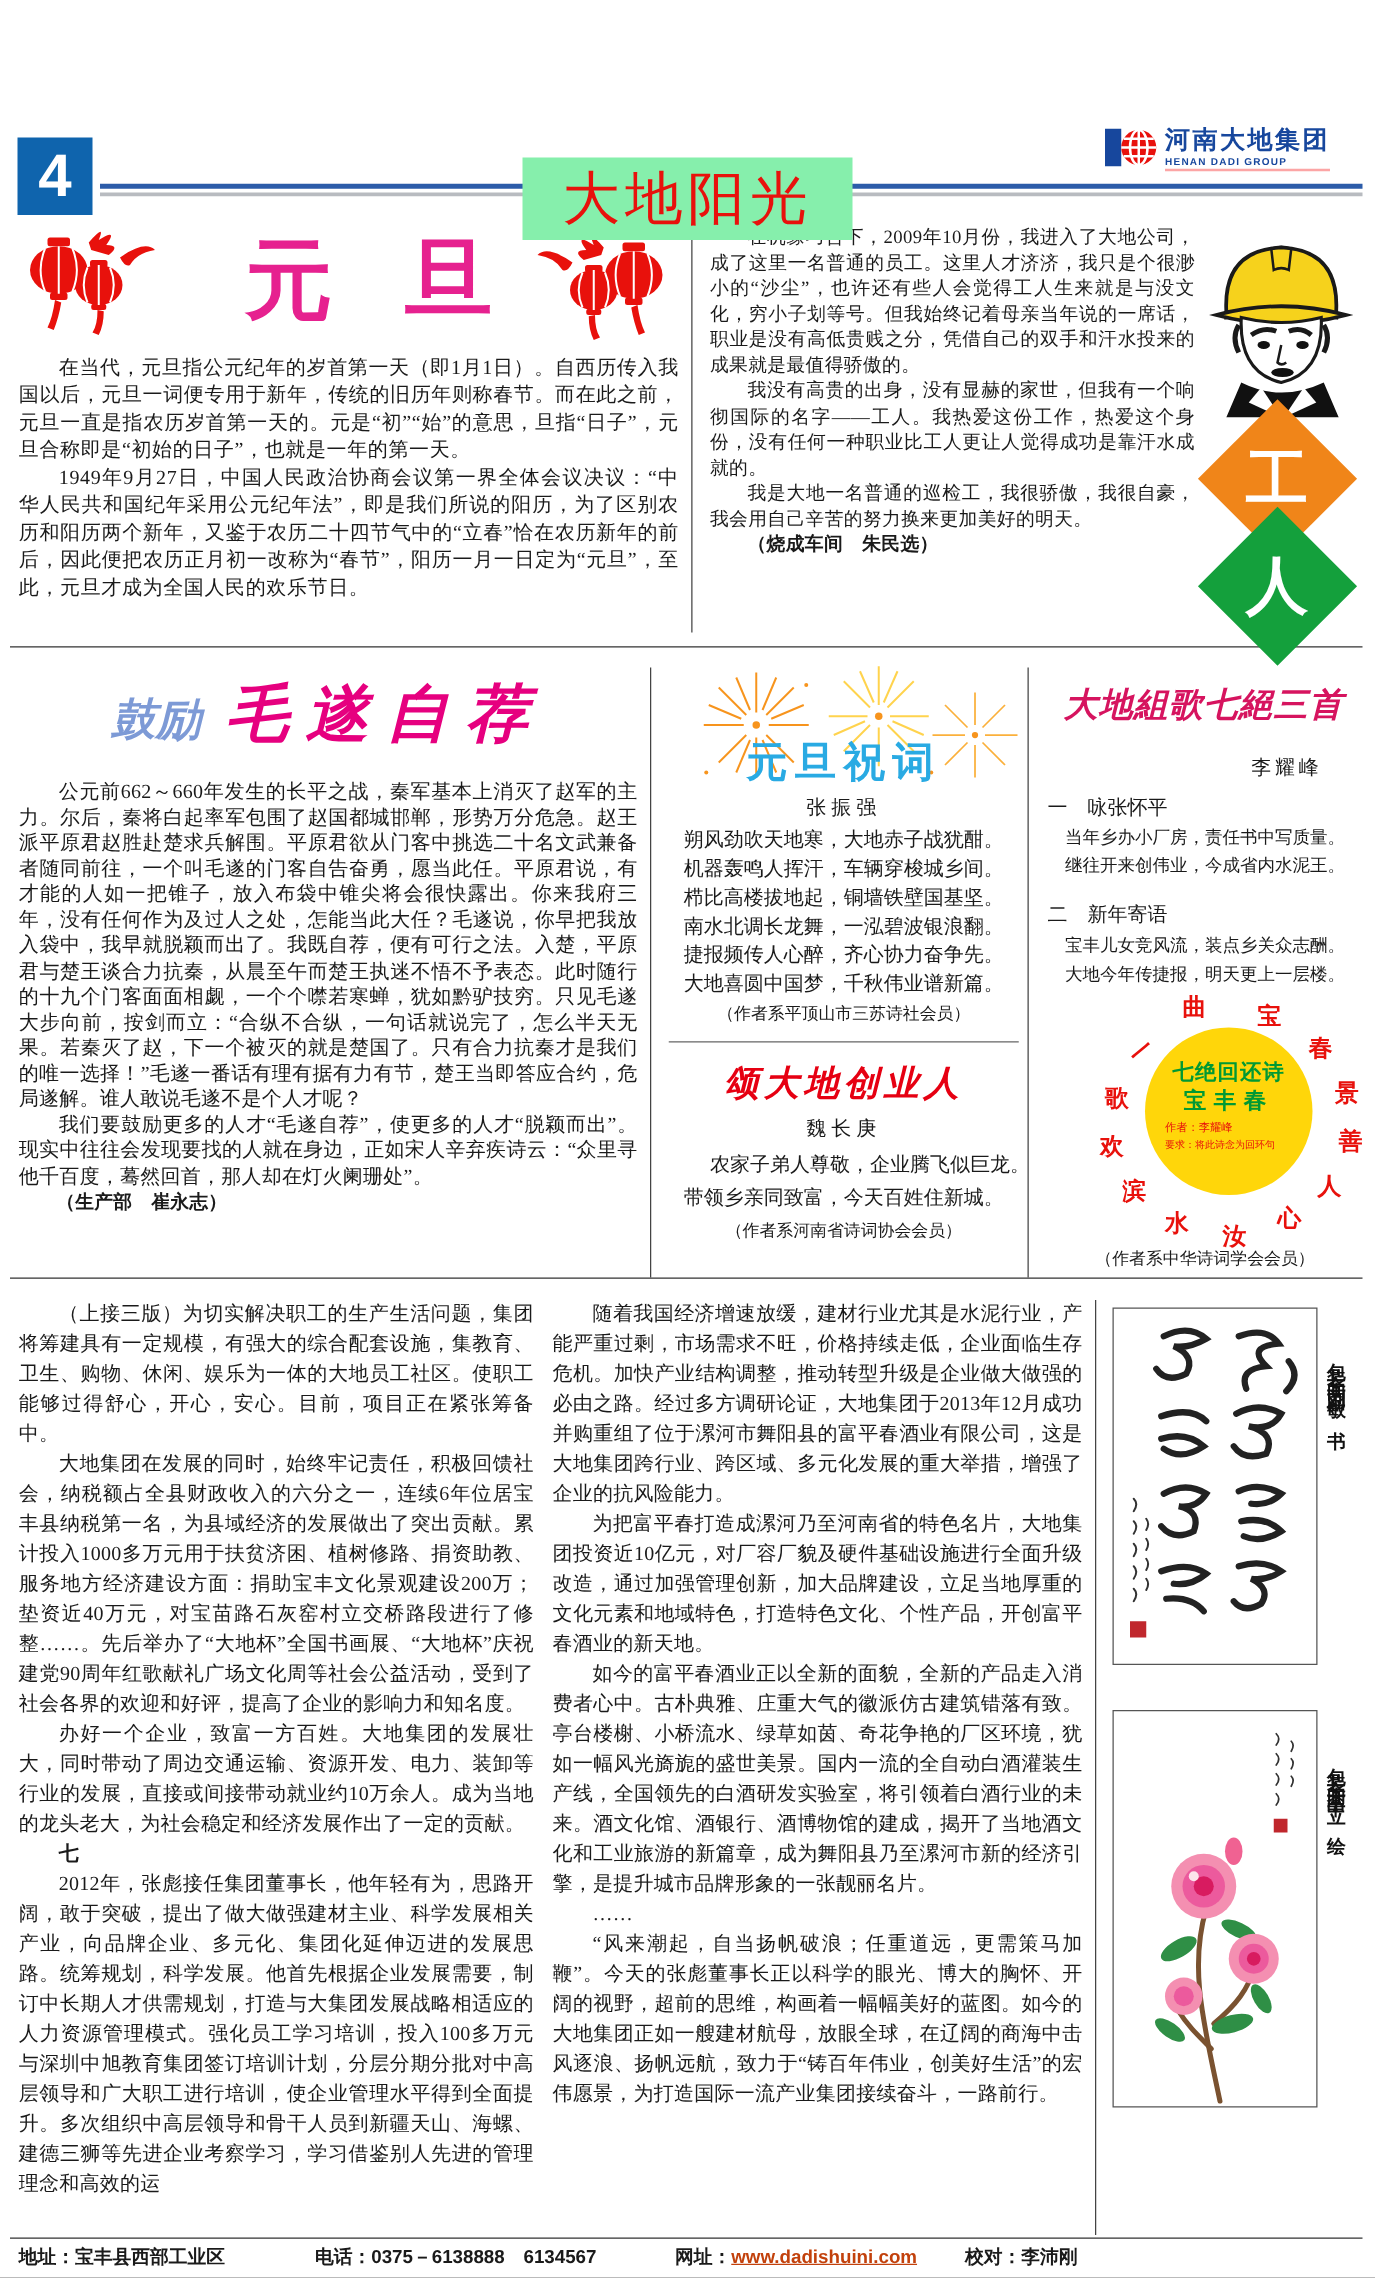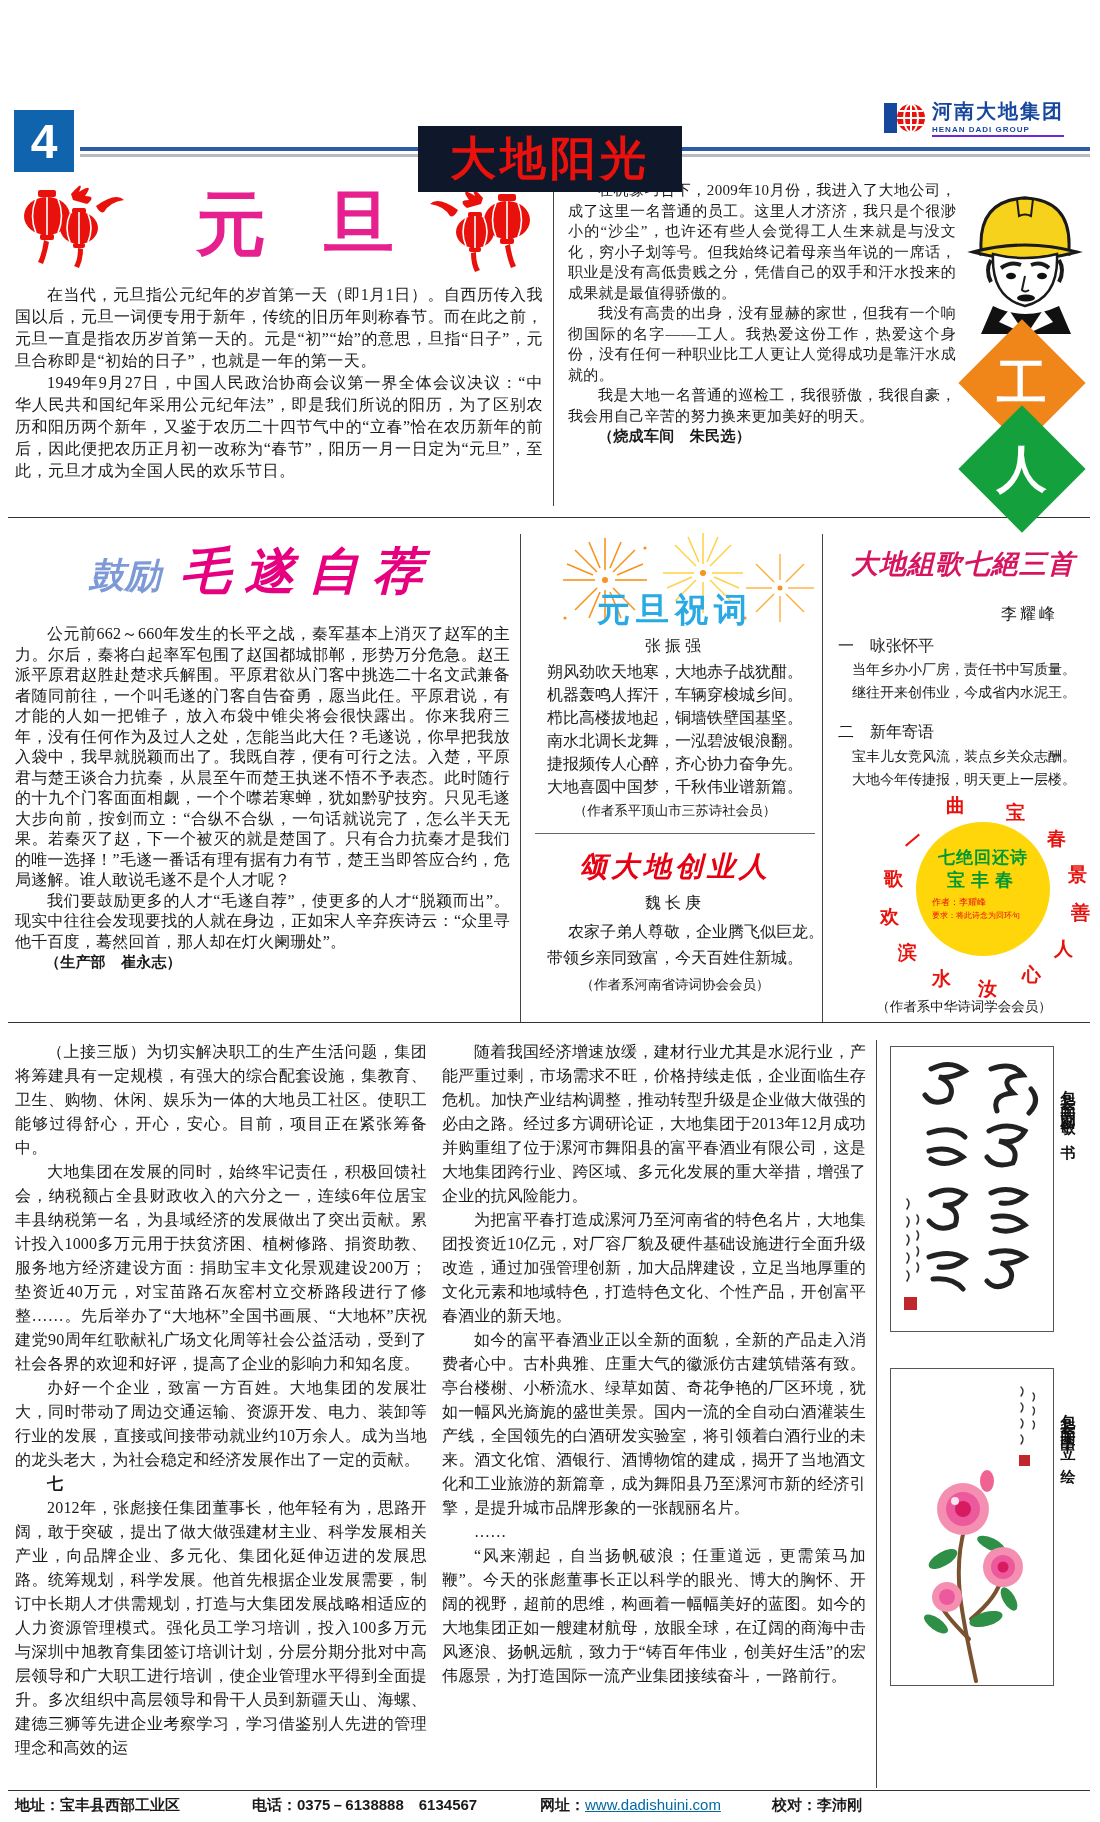--- a/index.html
+++ b/index.html
@@ -6,25 +6,25 @@
   .page{position:relative;width:1100px;height:1822px;background:#fff;margin:0 auto;overflow:hidden;
         font-family:"Liberation Serif","DejaVu Serif",serif;color:#1a1a1a;}
   .abs{position:absolute;}
 
   
   .pagenum{left:14px;top:110px;width:60px;height:62px;background:#0f64ad;color:#fff;
            font-family:"Liberation Sans",sans-serif;font-weight:bold;font-size:48px;
            display:flex;align-items:center;justify-content:center;}
   .rule-blue{left:80px;top:147px;width:1010px;height:4px;background:#2c5ca9;}
   .rule-gray{left:80px;top:154px;width:1010px;height:3px;background:#b8bbc0;}
-  .masthead-title{left:418px;top:126px;width:264px;text-align:center;font-size:46px;font-weight:bold;
-                  color:#e8110c;background:#0f172a;letter-spacing:4px;z-index:3;
+  .masthead-title{left:418px;top:126px;width:264px;text-align:center;font-size:46px;font-weight:normal;
+                  color:#e8110c;background:#86efac;letter-spacing:4px;z-index:3;
                   font-family:"Liberation Sans",sans-serif;padding:2px 0;}
   .logo{left:884px;top:98px;display:flex;align-items:flex-start;gap:6px;z-index:3;background:#fff;padding:0 4px 2px 0;}
-  .logo-text{display:flex;flex-direction:column;border-bottom:2px solid #6d28d9;padding-bottom:1px;}
+  .logo-text{display:flex;flex-direction:column;border-bottom:2px solid #fca5a5;padding-bottom:1px;}
   .logo-cn{color:#17479d;font-weight:bold;font-size:20px;letter-spacing:2px;font-family:"Liberation Sans",sans-serif;}
   .logo-en{color:#17479d;font-size:8px;font-weight:bold;letter-spacing:1px;font-family:"Liberation Sans",sans-serif;}
 
   
   .vd{width:1px;background:#444;}
   .hr{height:1px;background:#333;}
 
   
   .yd-title{left:150px;top:178px;width:290px;display:flex;justify-content:center;gap:58px;
             color:#e6218f;font-weight:bold;font-size:70px;font-family:"Liberation Sans",sans-serif;}
@@ -72,21 +72,21 @@
 
   
   .bt-col{font-size:16px;line-height:24px;letter-spacing:.2px;}
   .sec-mark{text-align:center;font-weight:bold;}
   .panel{border:1px solid #555;background:#fff;}
   .vcap{writing-mode:vertical-rl;text-orientation:upright;font-family:"Liberation Sans",sans-serif;
         font-weight:bold;font-size:15px;letter-spacing:5px;color:#111;}
 
   
   .footer-item{top:1796px;font-size:15px;font-weight:bold;font-family:"Liberation Sans",sans-serif;}
-  .weblink{color:#0369a1;text-decoration:underline;font-weight:normal;}
+  .weblink{color:#c2410c;text-decoration:underline;font-weight:bold;}
 </style>
 </head>
 <body>
 
 <div class="page">
 
   <div class="abs pagenum">4</div>
   <div class="abs rule-blue"></div>
   <div class="abs rule-gray"></div>
   <div class="abs masthead-title">大地阳光</div>

